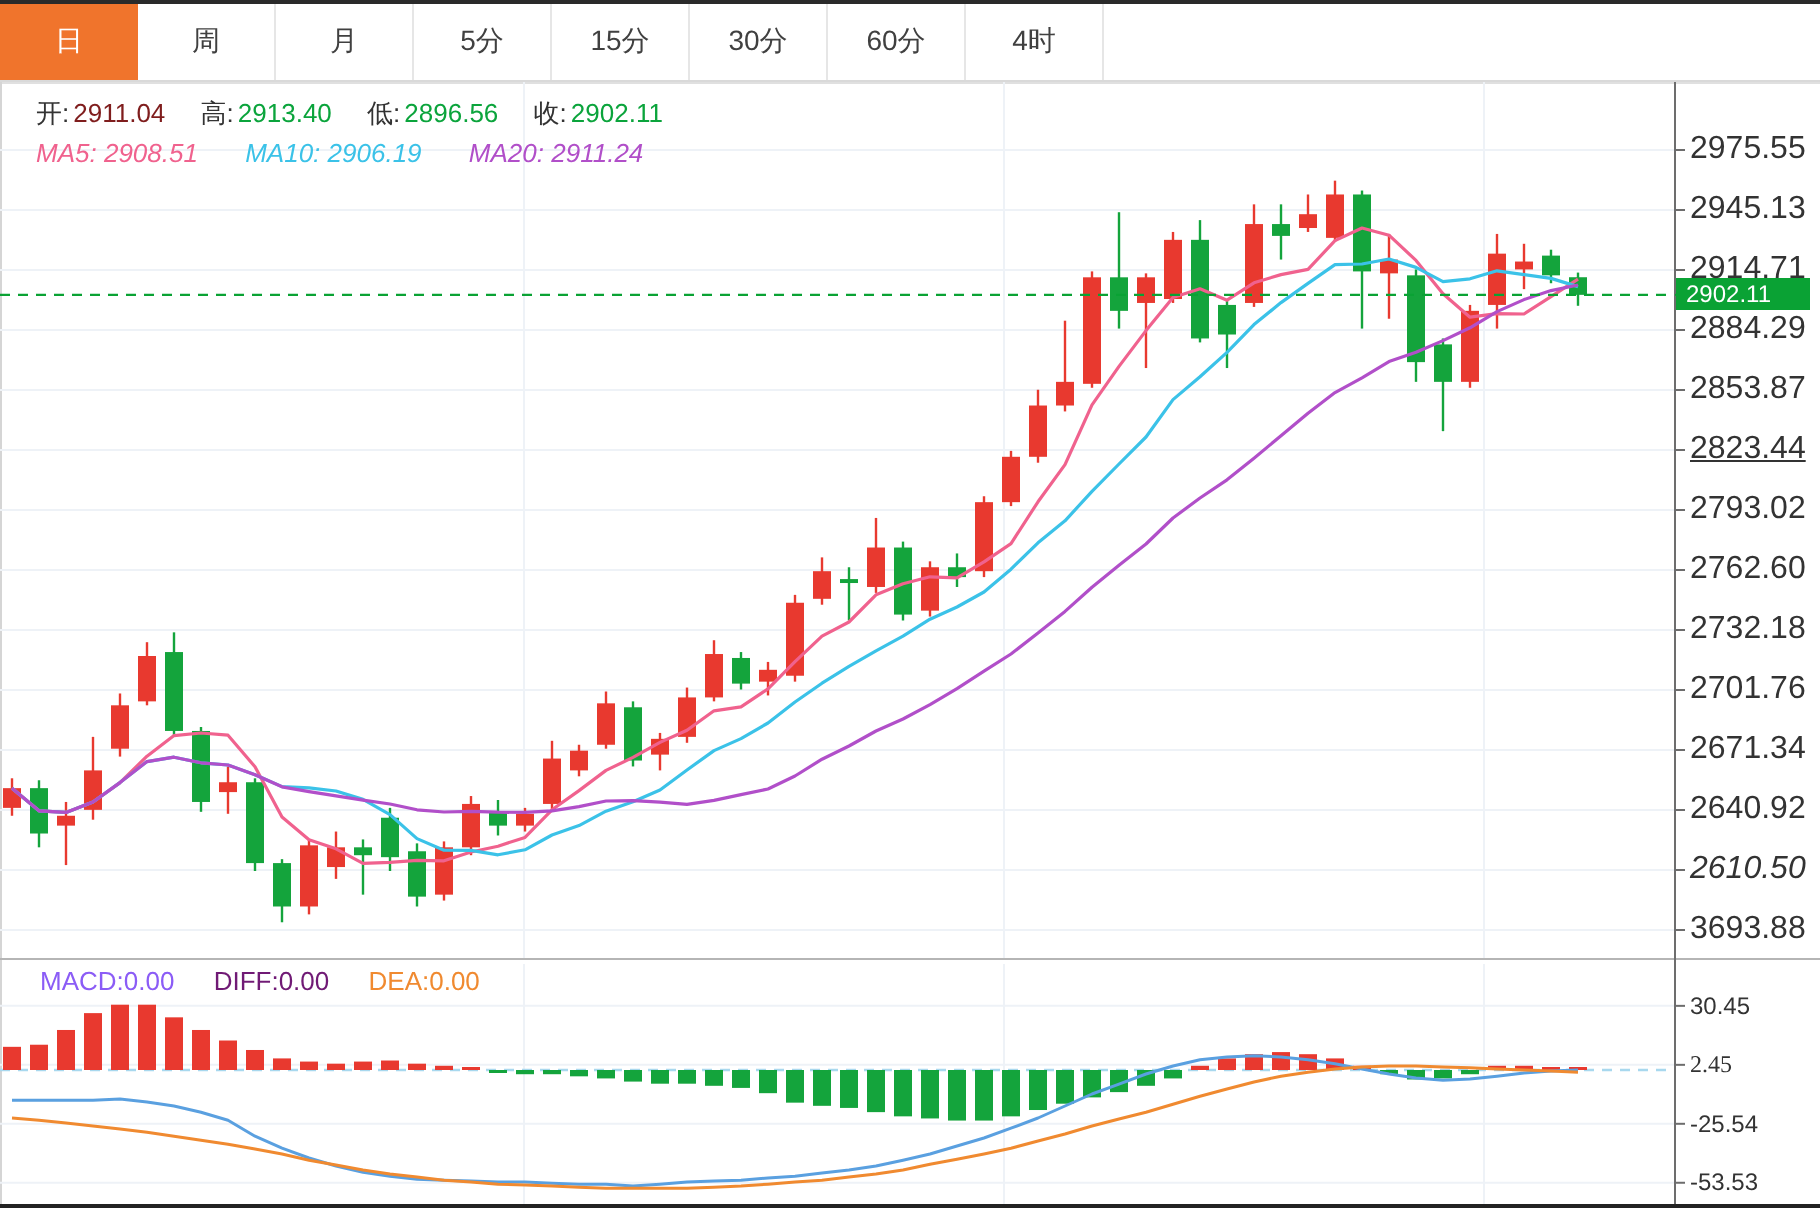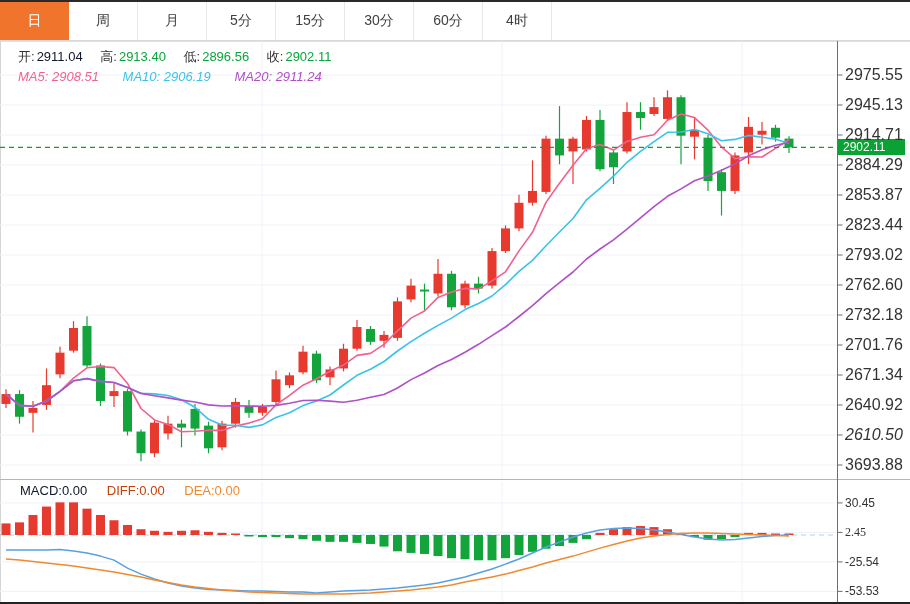--- a/index.html
+++ b/index.html
@@ -273,45 +273,45 @@
         <line x1="837.5" y1="394.0007585910435" x2="842.5" y2="394.0007585910435" stroke="#6d6d6d" stroke-width="1"></line>
         <line x1="837.5" y1="424" x2="842.5" y2="424" stroke="#6d6d6d" stroke-width="1"></line>
         <line x1="837.5" y1="461.9280099009901" x2="842.5" y2="461.9280099009901" stroke="#6d6d6d" stroke-width="1"></line>
         <line x1="837.5" y1="491.419495049505" x2="842.5" y2="491.419495049505" stroke="#6d6d6d" stroke-width="1"></line>
         <line x1="837.5" y1="520.9004475247525" x2="842.5" y2="520.9004475247525" stroke="#6d6d6d" stroke-width="1"></line>
         <line x1="837.5" y1="550.3814" x2="842.5" y2="550.3814" stroke="#6d6d6d" stroke-width="1"></line>
         <line x1="837.5" y1="106.42420411156345" x2="842.5" y2="106.42420411156345" stroke="#0aa234" stroke-width="1"></line>
       </svg>
 
     <div class="overlay ohlc-line">
-      <span class="grp"><b>开:</b><span class="val" style="color: #0f172a; margin-left: 2px;">2911.04</span></span>
+      <span class="grp"><b>开:</b><span class="val" style="color: #7f1d1d; margin-left: 2px;">2911.04</span></span>
       <span class="grp"><b>高:</b><span class="val" style="color: rgb(11, 164, 60); margin-left: 2px;">2913.40</span></span>
       <span class="grp"><b>低:</b><span class="val" style="color: rgb(11, 164, 60); margin-left: 2px;">2896.56</span></span>
       <span class="grp"><b>收:</b><span class="val" style="color: rgb(11, 164, 60); margin-left: 2px;">2902.11</span></span>
     </div>
 
     <div class="overlay ma-line">
       <span class="grp" id="ma5-grp" style="color: rgb(240, 98, 142);"><span>MA5:</span> <span>2908.51</span></span>
       <span class="grp" id="ma10-grp" style="color: rgb(59, 194, 232);"><span>MA10:</span> <span>2906.19</span></span>
       <span class="grp" id="ma20-grp" style="color: rgb(177, 79, 201);"><span>MA20:</span> <span>2911.24</span></span>
     </div>
 
     <div class="overlay macd-line">
-      <span class="grp" id="macd-grp" style="color: #0f172a; margin-top: 48px;"><span>MACD:</span><span>0.00</span></span>
-      <span class="grp" id="diff-grp" style="color: #c2410c;"><span>DIFF:</span><span>0.00</span></span>
+      <span class="grp" id="macd-grp" style="color: #8b5cf6; margin-top: 48px;"><span>MACD:</span><span>0.00</span></span>
+      <span class="grp" id="diff-grp" style="color: #701a75;"><span>DIFF:</span><span>0.00</span></span>
       <span class="grp" id="dea-grp" style="color: rgb(240, 138, 48);"><span>DEA:</span><span>0.00</span></span>
     </div>
 
     <div class="price-marker" id="price-marker" style="background: rgb(10, 162, 52); top: 98.4242px;">2902.11</div>
   <div class="axis-label" style="top: 27px;">2975.55</div>
       <div class="axis-label" style="top: 56.9992px;">2945.13</div>
       <div class="axis-label" style="top: 86.9985px;">2914.71</div>
       <div class="axis-label" style="top: 116.998px;">2884.29</div>
       <div class="axis-label" style="top: 146.997px; text-align: right;">2853.87</div>
-      <div class="axis-label" style="top: 177.006px;">2823.44</div>
+      <div class="axis-label" style="top: 177.006px; text-decoration: underline;">2823.44</div>
       <div class="axis-label" style="top: 207.005px;">2793.02</div>
       <div class="axis-label" style="top: 237.005px;">2762.60</div>
       <div class="axis-label" style="top: 267.004px;">2732.18</div>
       <div class="axis-label" style="top: 297.003px;">2701.76</div>
       <div class="axis-label" style="top: 327.002px;">2671.34</div>
       <div class="axis-label" style="top: 357.002px;">2640.92</div>
       <div class="axis-label" style="top: 387.001px; font-style: italic;">2610.50</div>
       <div class="axis-label" style="top: 417px;">3693.88</div>
       <div class="macd-axis-label" style="top: 454.928px;">30.45</div>
       <div class="macd-axis-label" style="top: 484.419px; font-family: Liberation Serif, serif;">2.45</div>

